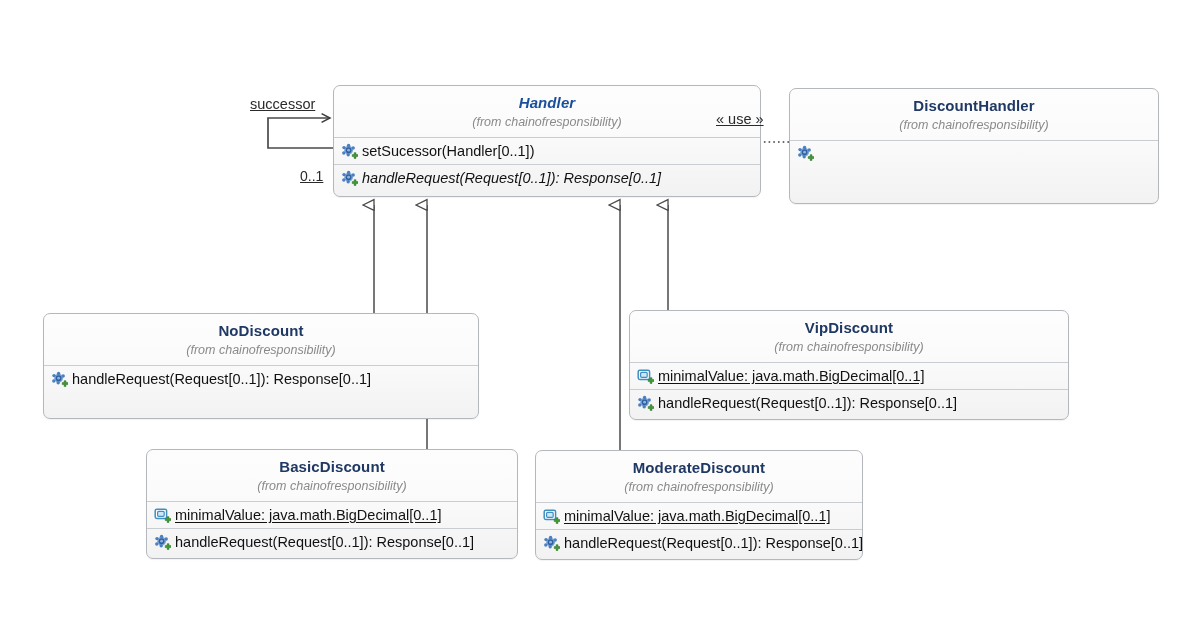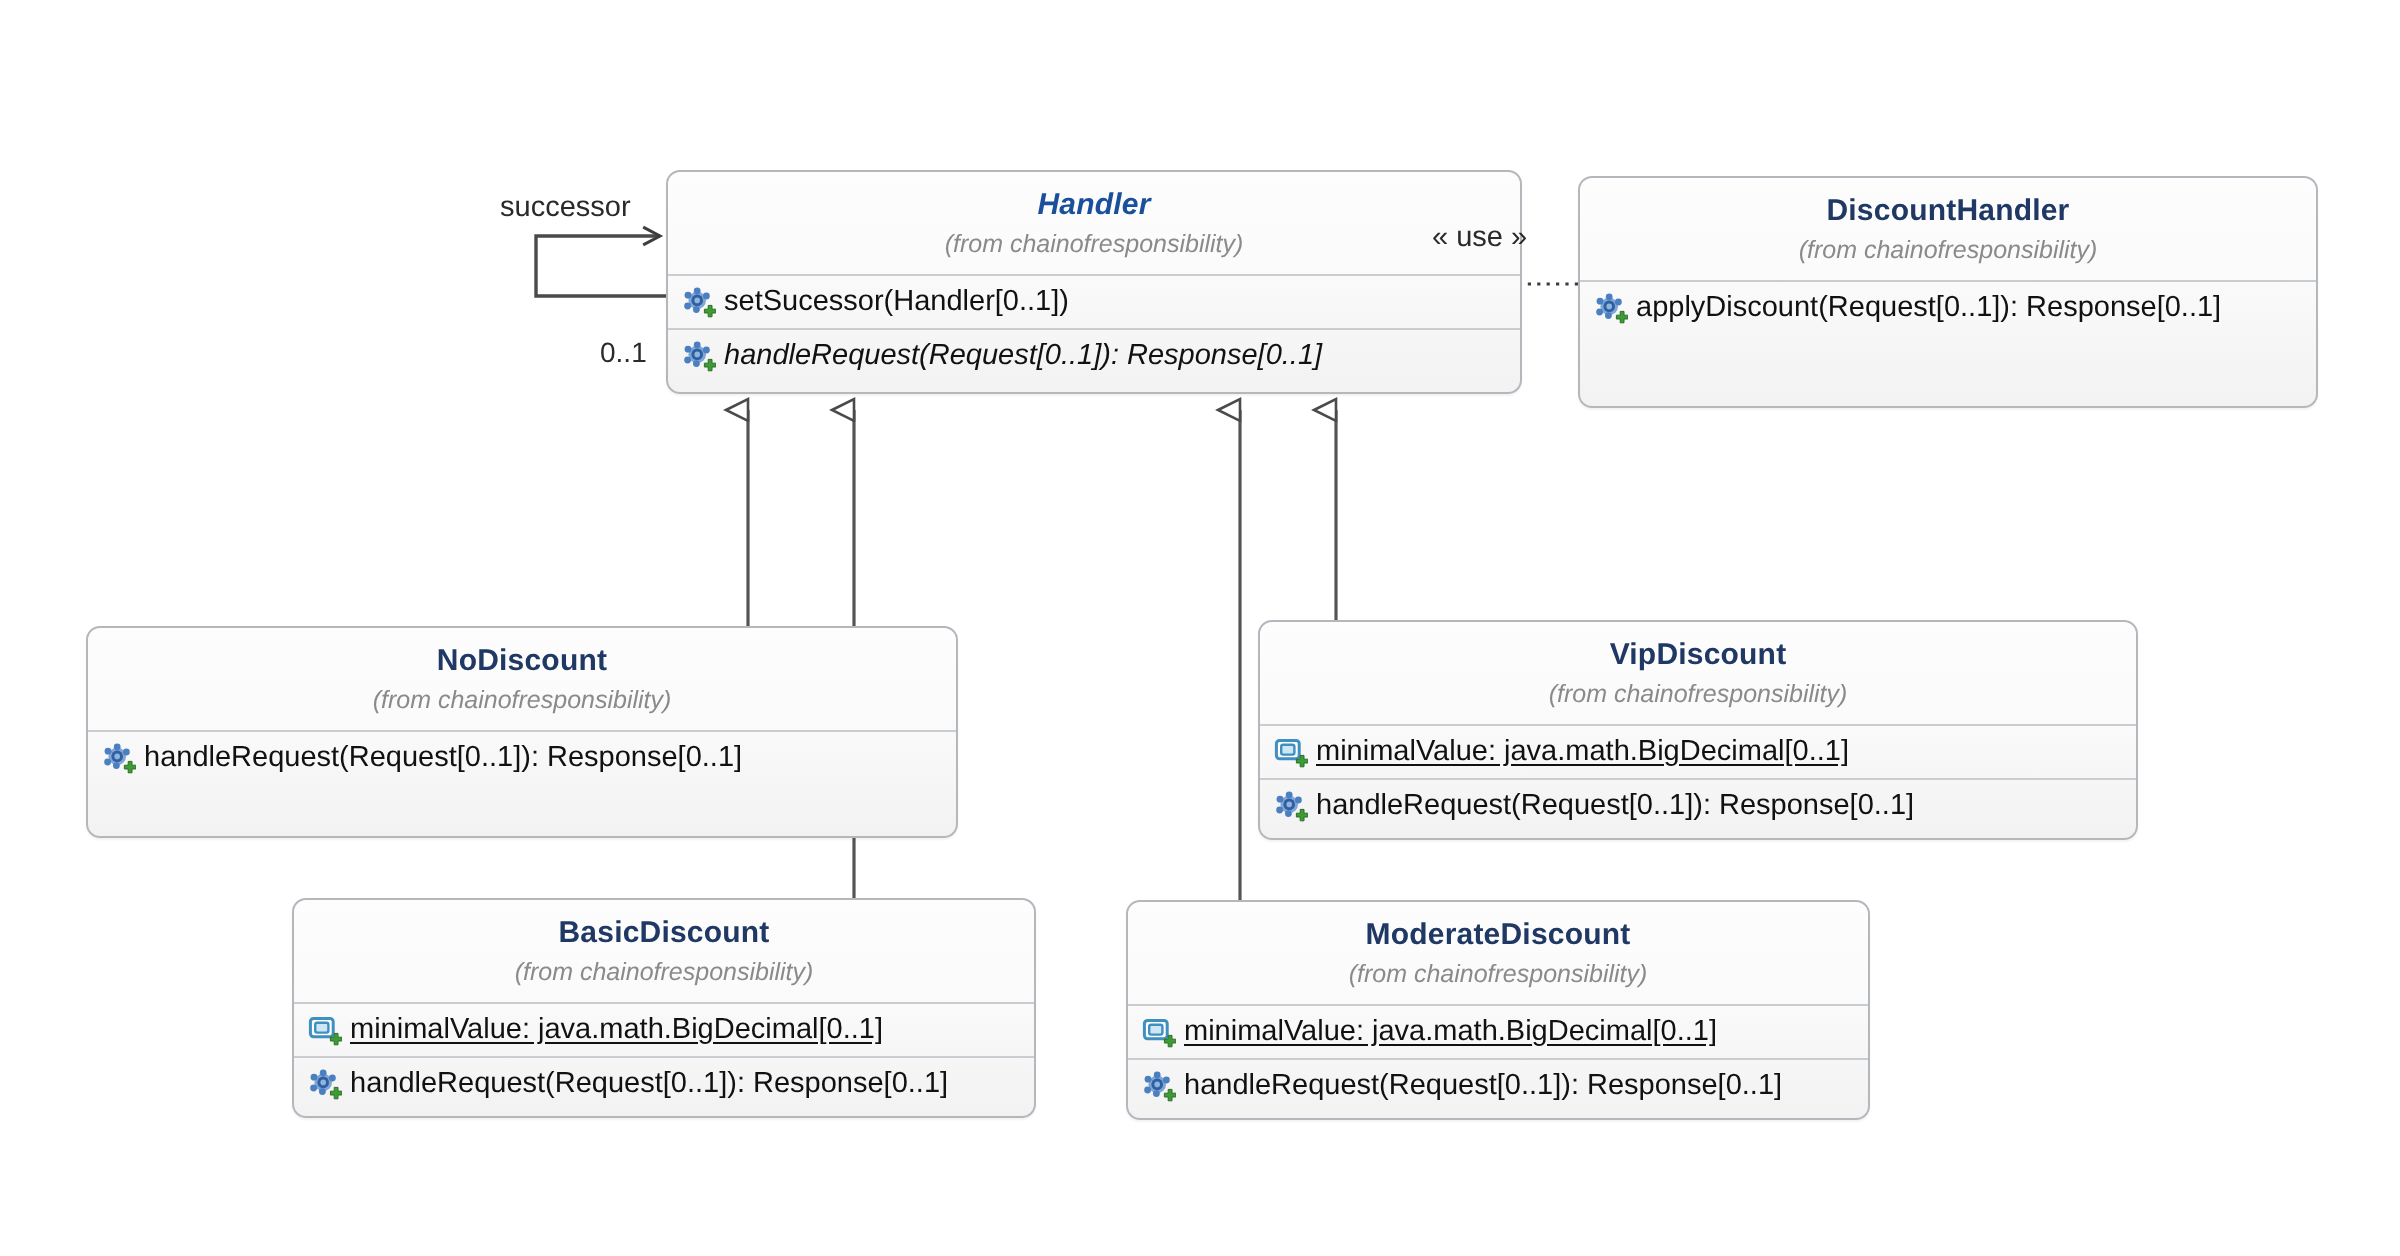--- a/index.html
+++ b/index.html
@@ -96,20 +96,21 @@
   }
   .icon svg { display: block; }
 
   
   .edge-label {
     position: absolute;
     font-size: 14.5px;
     color: #2a2a2a;
     white-space: nowrap;
     z-index: 7;
+    text-decoration: underline;
   }
   .edge-label.small { font-size: 14px; }
 </style>
 </head>
 <body>
 
 <div id="canvas">
 
   <svg width="1200" height="628" style="position:absolute;left:0;top:0;z-index:1;">
     <defs>
@@ -209,21 +210,20 @@
             <circle cx="7.6" cy="7.2" r="2.9" fill="#2f5f9e"></circle>
             <circle cx="7.6" cy="2.4" r="1.7" fill="#4a7fc1"></circle>
             <circle cx="12.2" cy="5.0" r="1.7" fill="#4a7fc1"></circle>
             <circle cx="3.0" cy="4.6" r="1.7" fill="#4a7fc1"></circle>
             <circle cx="2.8" cy="10.0" r="1.7" fill="#4a7fc1"></circle>
             <circle cx="7.2" cy="11.8" r="1.7" fill="#4a7fc1"></circle>
             <circle cx="7.6" cy="7.2" r="1.4" fill="#8fb4de"></circle>
             <path d="M11.2,11.6 h1.9 v-1.9 h1.9 v1.9 h1.9 v1.9 h-1.9 v1.9 h-1.9 v-1.9 h-1.9 z" fill="#3f9c35" stroke="#2b6f25" stroke-width="0.5"></path>
           </svg>
         </span>
-        <span class="m-text">applyDiscount(Request[0..1]): Response[0..1]</span>
       </div>
     </div>
   </div>
 
   <div class="uml-class" style="left:43px; top:313px; width:436px; height:106px;">
     <div class="uml-header">
       <span class="uml-name">NoDiscount</span>
       <span class="uml-package">(from chainofresponsibility)</span>
     </div>
     <div class="uml-compartment">
@@ -313,21 +313,21 @@
             <circle cx="7.2" cy="11.8" r="1.7" fill="#4a7fc1"></circle>
             <circle cx="7.6" cy="7.2" r="1.4" fill="#8fb4de"></circle>
             <path d="M11.2,11.6 h1.9 v-1.9 h1.9 v1.9 h1.9 v1.9 h-1.9 v1.9 h-1.9 v-1.9 h-1.9 z" fill="#3f9c35" stroke="#2b6f25" stroke-width="0.5"></path>
           </svg>
         </span>
         <span class="m-text">handleRequest(Request[0..1]): Response[0..1]</span>
       </div>
     </div>
   </div>
 
-  <div class="uml-class" style="left:535px; top:450px; width:372px; height:110px;margin-left:28px;">
+  <div class="uml-class" style="left:535px; top:450px; width:328px; height:110px;">
     <div class="uml-header">
       <span class="uml-name">ModerateDiscount</span>
       <span class="uml-package">(from chainofresponsibility)</span>
     </div>
     <div class="uml-compartment">
       <div class="uml-member static">
         <span class="icon">
           <svg width="17" height="17" viewBox="0 0 17 17">
             <rect x="1.2" y="2.2" width="11.4" height="9.2" rx="1.6" fill="#ffffff" stroke="#3f8fc0" stroke-width="1.5"></rect>
             <rect x="3.6" y="4.4" width="6.6" height="4.9" rx="1" fill="#cfe6f5" stroke="#3f8fc0" stroke-width="1.2"></rect>

